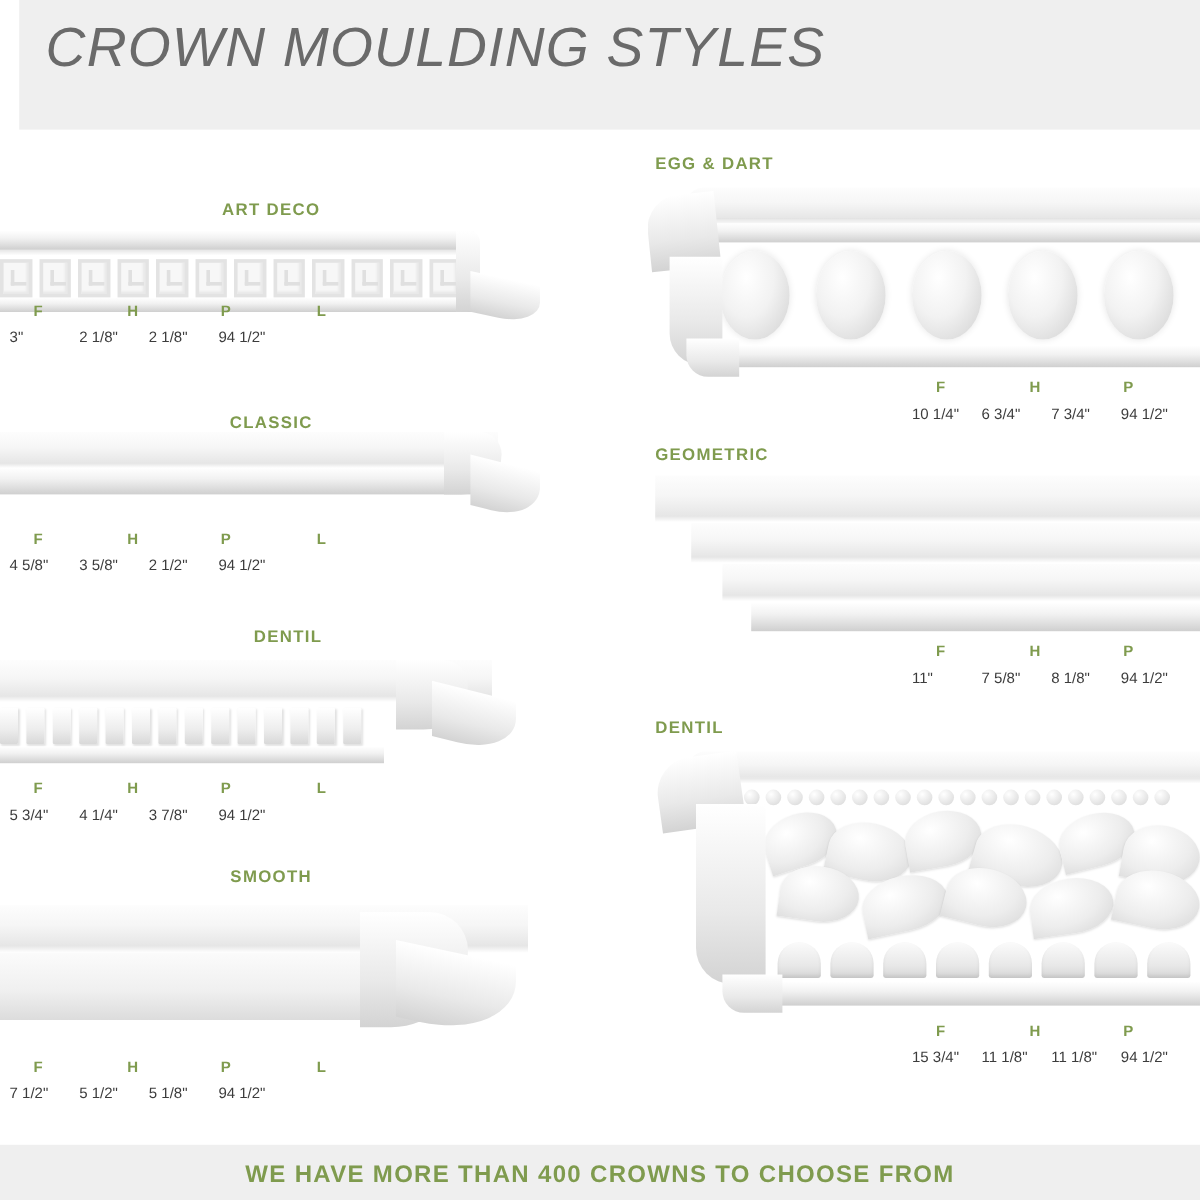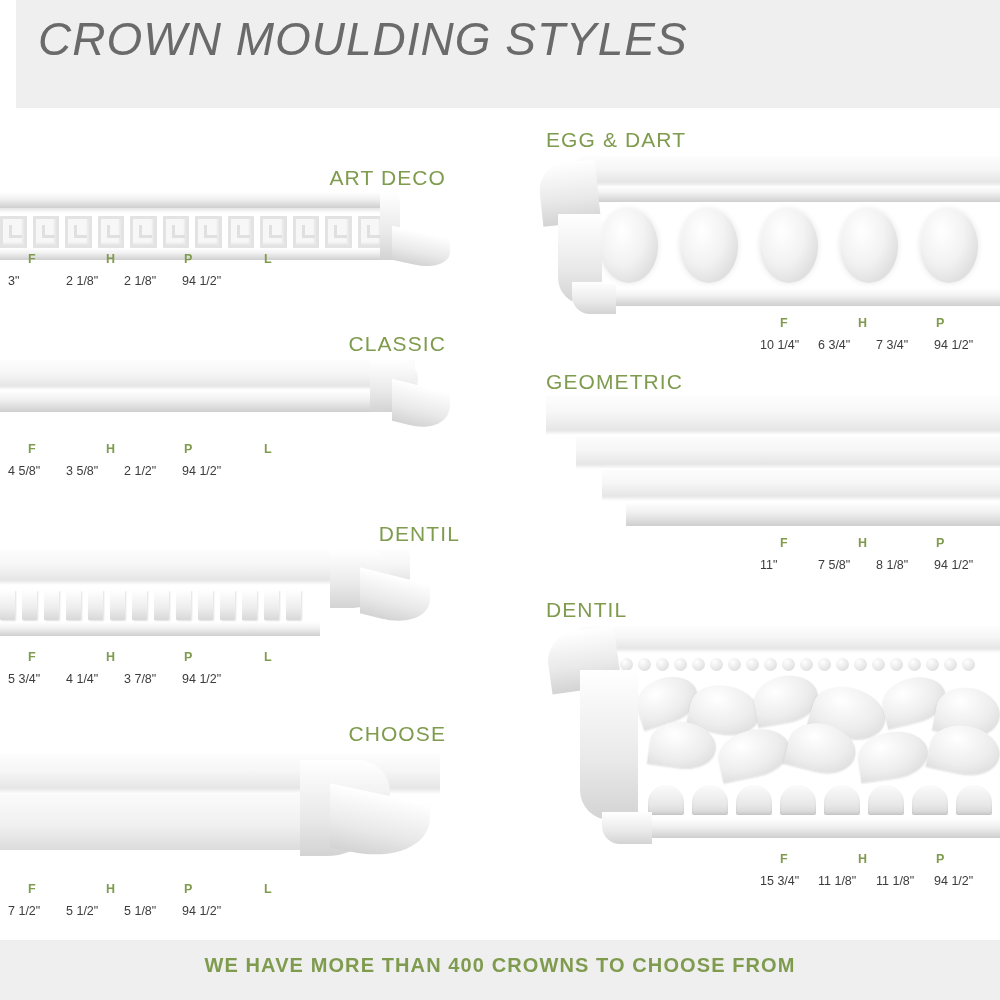--- a/index.html
+++ b/index.html
@@ -29,40 +29,40 @@
   .header .subtitle{
     position:absolute;left:140px;top:66px;
     font-size:33px;line-height:36px;
     font-style:italic;
     color:#7f9b4e;
     white-space:nowrap;
   }
 
   
   .footer{
-    position:absolute;left:0;bottom:0;width:1000px;height:60px;
+    position:absolute;left:0;bottom:0;width:1000px;height:46px;
     background:#efefef;
   }
   .footer .footer-text{
     position:absolute;left:0;top:14px;width:1000px;
     text-align:center;
     font-size:20px;font-weight:bold;
     letter-spacing:1.1px;
     color:#7f9b4e;
     white-space:nowrap;
   }
 
   
   .style-block{position:absolute;}
   .style-title{
     position:absolute;
-    font-size:21px;font-weight:normal;letter-spacing:1.1px;
+    font-size:14px;font-weight:bold;letter-spacing:1.1px;
     color:#7f9b4e;white-space:nowrap;
   }
-  .style-title.right{text-align:right;}
+  .style-title.right{text-align:center;}
 
   
   .spec{position:absolute;}
   .spec .hdr{display:flex;}
   .spec .vals{display:flex;margin-top:8px;}
   .spec .hdr span{
     font-size:12.5px;font-weight:bold;color:#7f9b4e;
     text-align:center;letter-spacing:.5px;
   }
   .spec .vals span{
@@ -191,21 +191,21 @@
       <div class="vals">
         <span class="c0">3"</span>
         <span class="c1">2 1/8"</span>
         <span class="c2">2 1/8"</span>
         <span class="c3">94 1/2"</span>
       </div>
     </div>
   </div>
 
   <div class="style-block" style="left:0px;top:332px;width:460px;">
-    <div class="style-title right" style="right:14px;top:0px;width:440px;">CLASSIC</div>
+    <div class="style-title right" style="right:14px;top:12px;width:440px;">CLASSIC</div>
 
     <div class="mould" style="left:0px;top:28px;width:450px;height:90px;">
       <div class="grad-face-soft" style="left:0;top:0;width:415px;height:26px;"></div>
       <div class="edge-shadow" style="left:0;top:26px;width:415px;height:4px;"></div>
       <div class="grad-face" style="left:0;top:30px;width:405px;height:22px;"></div>
       <div class="tail" style="left:370px;top:0;width:48px;height:52px;border-radius:0 22px 40px 0;"></div>
       <div class="tail" style="left:392px;top:26px;width:58px;height:42px;border-radius:0 0 70% 0;transform:skewY(14deg);"></div>
     </div>
 
     <div class="spec" style="left:8px;top:110px;">
@@ -261,21 +261,21 @@
       <div class="vals">
         <span class="c0">5 3/4"</span>
         <span class="c1">4 1/4"</span>
         <span class="c2">3 7/8"</span>
         <span class="c3">94 1/2"</span>
       </div>
     </div>
   </div>
 
   <div class="style-block" style="left:0px;top:722px;width:460px;">
-    <div class="style-title right" style="right:14px;top:0px;width:440px;">CHOOSE</div>
+    <div class="style-title right" style="right:14px;top:0px;width:440px;">SMOOTH</div>
 
     <div class="mould" style="left:0px;top:32px;width:460px;height:130px;">
       <div class="grad-face-soft" style="left:0;top:0;width:440px;height:34px;"></div>
       <div class="edge-shadow" style="left:0;top:34px;width:440px;height:6px;"></div>
       <div class="grad-face" style="left:0;top:40px;width:350px;height:56px;background:linear-gradient(to bottom,#fbfbfb,#f0f0f0 55%,#dcdcdc 100%);"></div>
       <div class="tail" style="left:300px;top:6px;width:90px;height:96px;border-radius:0 40px 80px 0;"></div>
       <div class="tail" style="left:330px;top:40px;width:100px;height:64px;border-radius:0 0 80% 0;transform:skewY(12deg);"></div>
     </div>
 
     <div class="spec" style="left:8px;top:160px;">

